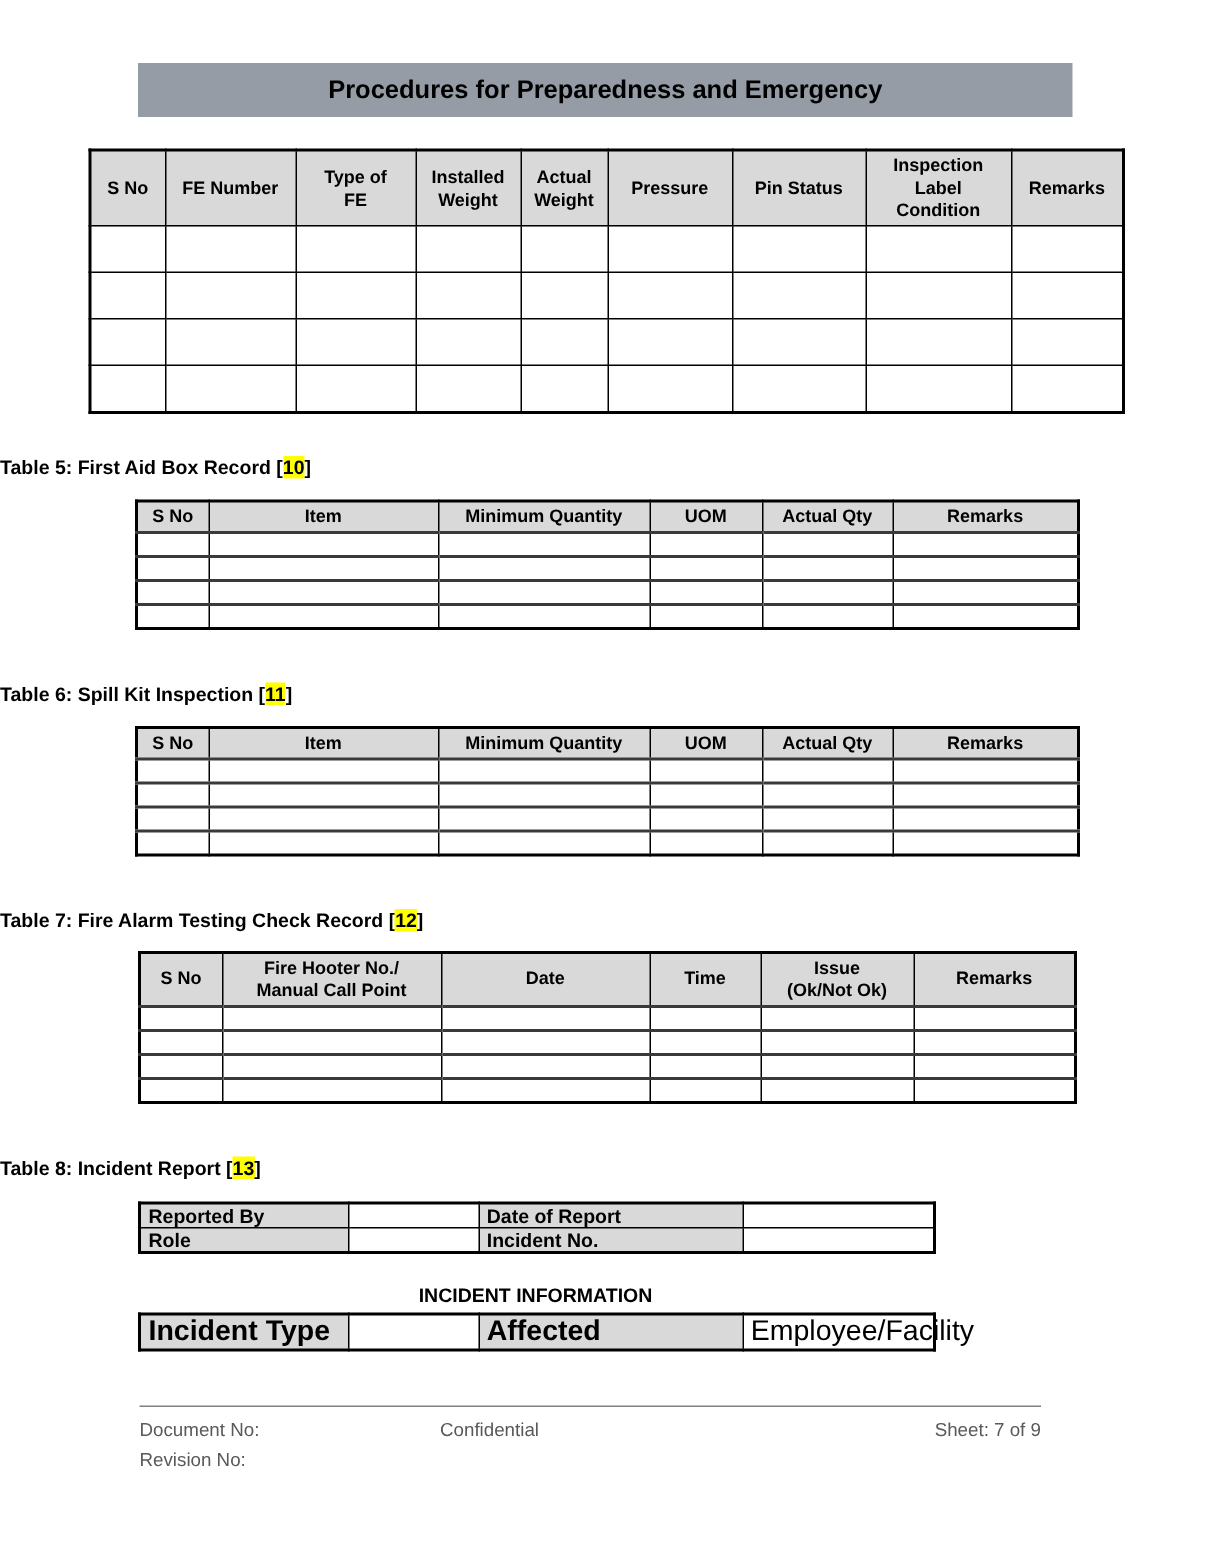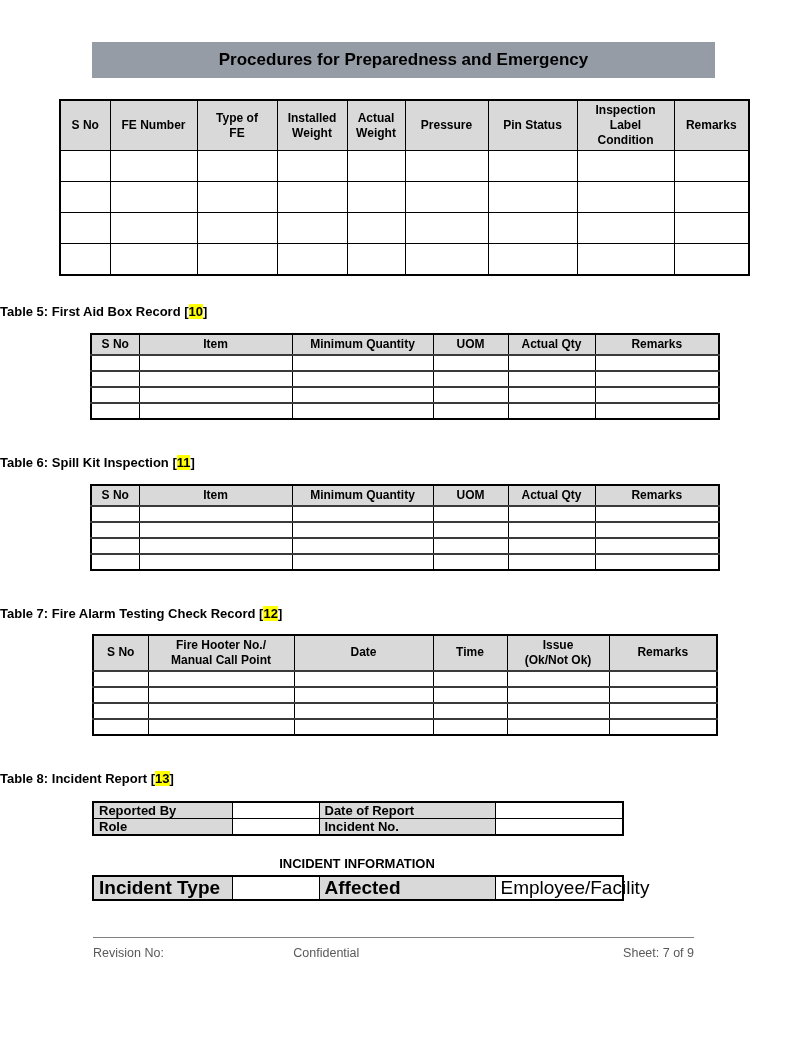--- a/index.html
+++ b/index.html
@@ -372,19 +372,20 @@
       <td class="label-cell">Incident Type</td>
       <td></td>
       <td class="label-cell">Affected</td>
       <td>Employee/Facility</td>
     </tr>
   </tbody>
 </table>
 
 <div class="footer">
   <div class="f-left">
+    <div>Document No:</div>
     <div>Revision No:</div>
   </div>
   <div class="f-center">Confidential</div>
   <div class="f-right">
     <div>Sheet: 7 of 9</div>
   </div>
 </div>
 
 </body></html>

